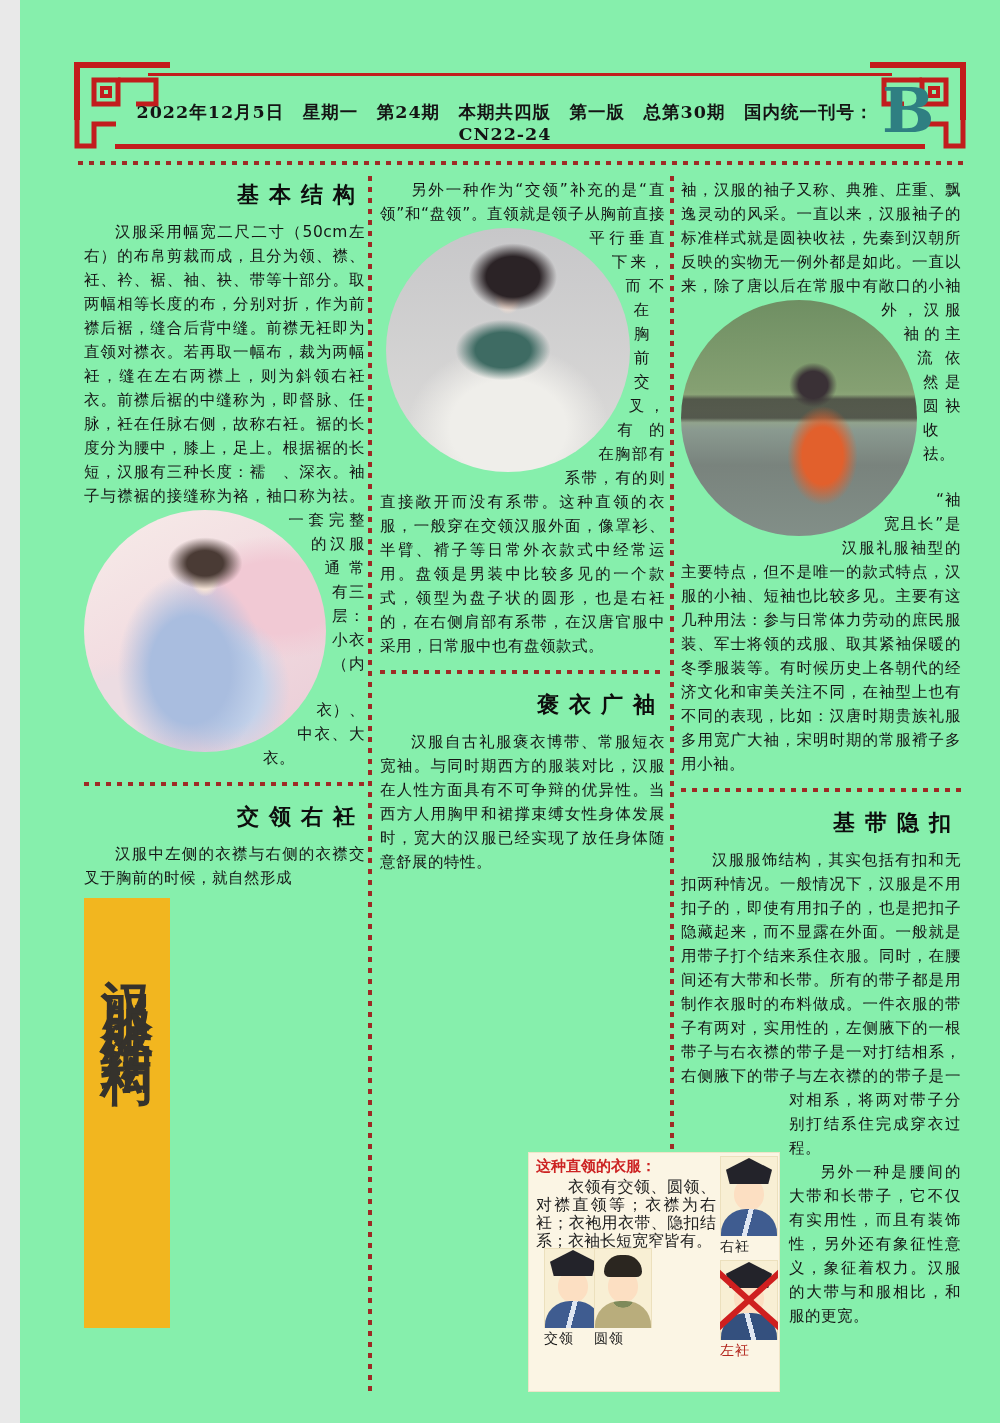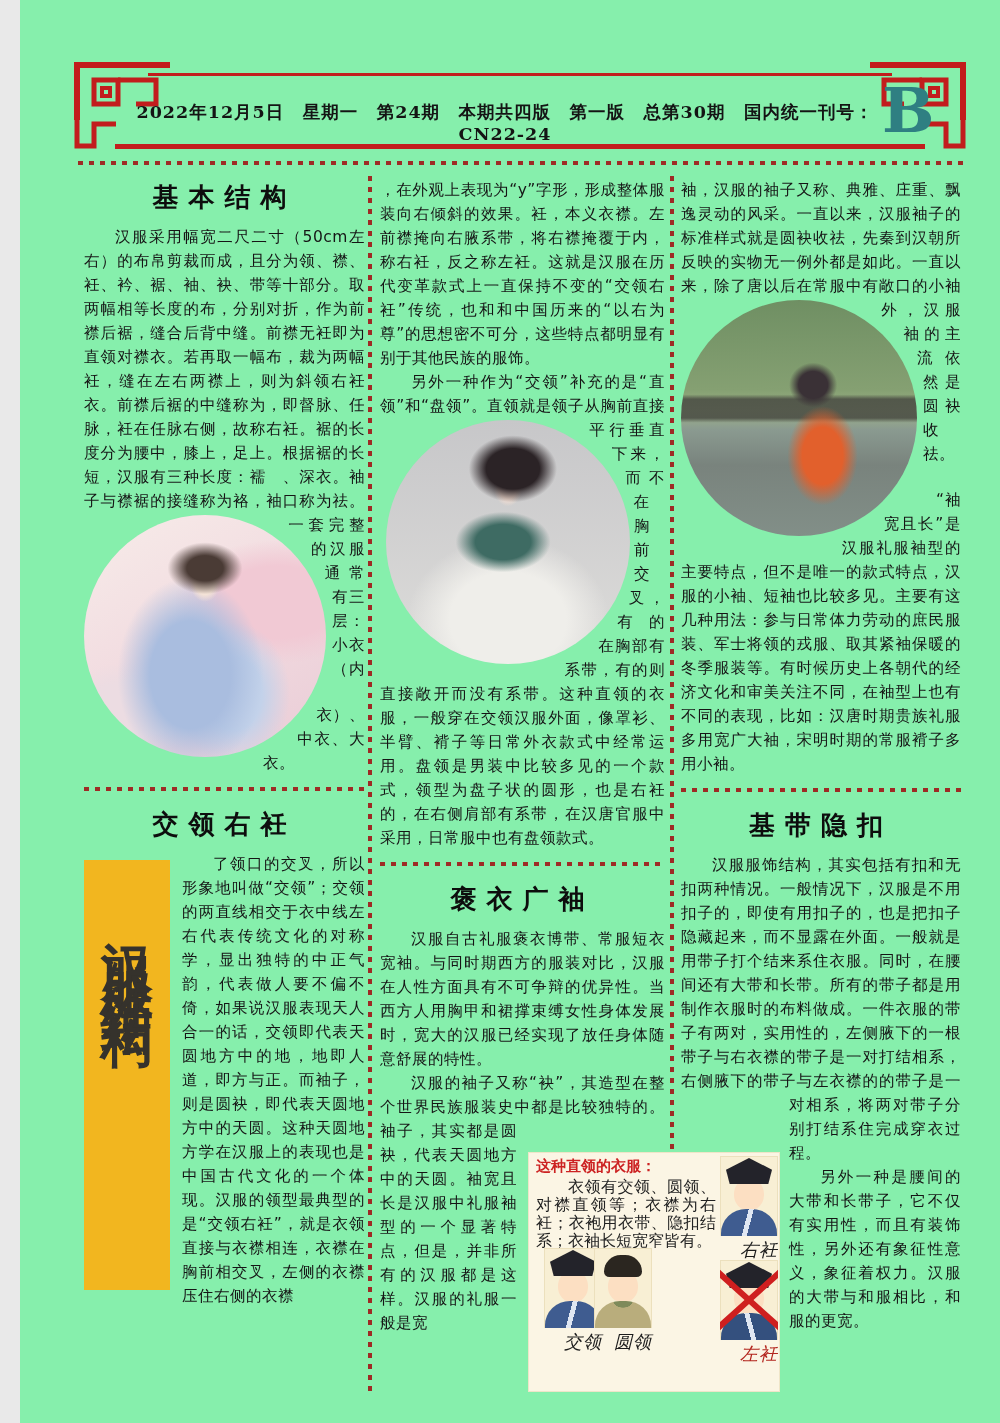--- a/index.html
+++ b/index.html
@@ -19,22 +19,22 @@
         background:repeating-linear-gradient(to right,#9e2b25 0 5px,transparent 5px 11px);}
   
   .vdash{position:absolute;top:176px;height:1220px;width:4px;
         background:repeating-linear-gradient(to bottom,#9e2b25 0 5px,transparent 5px 11px);}
   .vdash-1{left:348px;} .vdash-2{left:650px;}
   
   .col{position:absolute;top:178px;}
   .col1{left:64px;width:281px;}
   .col2{left:360px;width:285px;}
   .col3{left:661px;width:280px;}
-  .sec-title{font-family:Liberation Serif, serif;font-weight:bold;font-size:26px;letter-spacing:10px;
-        text-align:center;margin:16px 0 10px;color:#0d0d0d;}
+  .sec-title{font-family:Liberation Serif, serif;font-weight:bold;font-size:22px;letter-spacing:10px;
+        text-align:right;margin:16px 0 10px;color:#0d0d0d;}
   .sec-title.first{margin-top:2px;}
   .body-p{font-size:15.5px;line-height:24px;letter-spacing:0.5px;text-align:justify;
         text-justify:inter-ideograph;margin:0;color:#151515;}
   .ind{text-indent:2em;}
   .dash-div{height:4px;margin:12px 0 2px;
         background:repeating-linear-gradient(to right,#9e2b25 0 5px,transparent 5px 11px);}
   
   .photo-float{float:left;border-radius:50%;shape-outside:circle(50%);shape-margin:4px;}
   .photo1{width:242px;height:242px;margin:2px 6px 2px 0;background:
      radial-gradient(52px 36px at 50% 22%,#4a3b35 35%,rgba(74,59,53,0) 72%),
@@ -84,21 +84,21 @@
         background:#232020;border-radius:50%;box-shadow:-30px 2px 0 -3px #232020;}
   .p-robe{position:absolute;bottom:0;left:50%;transform:translateX(-50%);width:56px;height:27px;
         border-radius:45% 45% 0 0/ 90% 90% 0 0;}
   .robe-jiao{background-color:#3f5c90;background-image:linear-gradient(105deg,rgba(0,0,0,0) 44%,#dfe6f2 44% 52%,rgba(0,0,0,0) 52%);}
   .robe-yuan{background-color:#b9ad7c;background-image:radial-gradient(16px 11px at 50% 0,#7e8a5a 58%,rgba(0,0,0,0) 62%);}
   .robe-duijin{background-color:#e8a9bc;background-image:linear-gradient(to right,rgba(0,0,0,0) 36%,#d9c06a 36% 44%,#f4f0e4 44% 56%,#d9c06a 56% 64%,rgba(0,0,0,0) 64%);}
   .robe-zuo{background-color:#34507e;background-image:linear-gradient(-105deg,rgba(0,0,0,0) 44%,#dfe6f2 44% 52%,rgba(0,0,0,0) 52%);}
   .x-bar{position:absolute;left:50%;top:50%;width:104px;height:6px;background:#cf1f1f;border-radius:2px;}
   .x-bar.a{transform:translate(-50%,-50%) rotate(42deg);}
   .x-bar.b{transform:translate(-50%,-50%) rotate(-42deg);}
-  .fig-label{margin-top:2px;text-align:right;font-size:18px;color:#1c1c1c;letter-spacing:1px;font-style:italic;}
+  .fig-label{margin-top:2px;text-align:left;font-size:14px;color:#1c1c1c;letter-spacing:1px;}
   .fig-label.red{color:#b3261e;}
 </style>
 </head>
 <body>
 
 <div class="page">
 
   <div class="top-thin-line"></div>
   <div class="top-thick-line"></div>
 
@@ -128,32 +128,30 @@
   <div class="dash-h-page"></div>
 
   <div class="vdash vdash-1"></div>
   <div class="vdash vdash-2"></div>
 
   <div class="col col1">
     <h2 class="sec-title first">基本结构</h2>
     <p class="body-p ind"><span>汉服采用幅宽二尺二寸（50cm左右）的布帛剪裁而成，且分为领、襟、衽、衿、裾、袖、袂、带等十部分。取两幅相等长度的布，分别对折，作为前襟后裾，缝合后背中缝。前襟无衽即为直领对襟衣。若再取一幅布，裁为两幅衽，缝在左右两襟上，则为斜领右衽衣。前襟后裾的中缝称为，即督脉、任脉，衽在任脉右侧，故称右衽。裾的长度分为腰中，膝上，足上。根据裾的长短，汉服有三种长度：襦　、深衣。袖子与襟裾的接缝称为袼，袖</span><span class="photo-float photo1"></span><span>口称为祛。一套完整的汉服通常有三层：小衣（内　衣）、中衣、大衣。</span></p>
     <div class="dash-div"></div>
     <h2 class="sec-title">交领右衽</h2>
-    <p class="body-p ind"><span class="banner-float">
+    <p class="body-p ind"><span>汉服中左侧的衣襟与右侧的衣襟交叉于胸前的时候，就自然形成</span><span class="banner-float">
           <span class="banner-text">汉服服饰结构</span>
-        </span><span>了领口的交叉，所以形象地叫做“交领”；交领的两直线相交于衣中线左右代表传统文化的对称学，显出独特的中正气韵，代表做人要不偏不倚，如果说汉服表现天人合一的话，交领即代表天圆地方中的地，地即人道，即方与正。而袖子，则是圆袂，即代表天圆地方中的天圆。这种天圆地方学在汉服上的表现也是中国古代文化的一个体现。汉服的领型最典型的是“交领右衽”，就是衣领直接与衣襟相连，衣襟在胸前相交叉，左侧的衣襟压住右侧的衣襟</span></p>
+        </span></p>
   </div>
 
   <div class="col col2">
-    <p class="body-p"><span>，在外观上表现为“y”字形，形成整体服装向右倾斜的效果。衽，本义衣襟。左前襟掩向右腋系带，将右襟掩覆于内，称右衽，反之称左衽。这就是汉服在历代变革款式上一直保持不变的“交领右衽”传统，也和和中国历来的“以右为尊”的思想密不可分，这些特点都明显有别于其他民族的服饰。</span></p>
     <p class="body-p ind"><span>另外一种作为“交领”补充的是“直领”和“盘领”。直领就是领子从胸</span><span class="photo-float photo2"></span><span>前直接平行垂直下来，而不在胸前交叉，有的在胸部有系带，有的则直接敞开而没有系带。这种直领的衣服，一般穿在交领汉服外面，像罩衫、半臂、褙子等日常外衣款式中经常运用。盘领是男装中比较多见的一个款式，领型为盘子状的圆形，也是右衽的，在右侧肩部有系带，在汉唐官服中采用，日常服中也有盘领款式。</span></p>
     <div class="dash-div"></div>
     <h2 class="sec-title">褒衣广袖</h2>
     <p class="body-p ind"><span>汉服自古礼服褒衣博带、常服短衣宽袖。与同时期西方的服装对比，汉服在人性方面具有不可争辩的优异性。当西方人用胸甲和裙撑束缚女性身体发展时，宽大的汉服已经实现了放任身体随意舒展的特性。</span></p>
-    <p class="body-p ind"><span>汉服的袖子又称“袂”，其造型在整个世界民族服装史中都是比</span><span class="spacer-r2"></span><span>较独特的。袖子，其实都是圆袂，代表天圆地方中的天圆。袖宽且长是汉服中礼服袖型的一个显著特点，但是，并非所有的汉服都是这样。汉服的礼服一般是宽</span></p>
   </div>
 
   <div class="col col3">
     <p class="body-p"><span>袖，汉服的袖子又称、典雅、庄重、飘逸灵动的风采。一直以来，汉服袖子的标准样式就是圆袂收祛，先秦到汉朝所反映的实物无一例外都是如此。一直以来，除了唐以后</span><span class="photo-float photo3"></span><span>在常服中有敞口的小袖外，汉服袖的主流依然是圆袂收祛。</span></p>
     <p class="body-p ind"><span>“袖宽且长”是汉服礼服袖型的主要特点，但不是唯一的款式特点，汉服的小袖、短袖也比较多见。主要有这几种用法：参与日常体力劳动的庶民服装、军士将领的戎服、取其紧袖保暖的冬季服装等。有时候历史上各朝代的经济文化和审美关注不同，在袖型上也有不同的表现，比如：汉唐时期贵族礼服多用宽广大袖，宋明时期的常服褙子多用小袖。</span></p>
     <div class="dash-div"></div>
     <h2 class="sec-title">基带隐扣</h2>
     <p class="body-p ind"><span>汉服服饰结构，其实包括有扣和无扣两种情况。一般情况下，汉服是不用扣子的，即使有用扣子的，也是把扣子隐藏起来，而不显露在外面。一般就是用带子打个结来系住衣服。同时，在腰间还有大带和长带。所有的带子都是用制作衣服时的布料做成。一件衣服的带子有两对，实用性的，左侧腋下的一根带子与右衣襟的带子是一对打结相系，右侧腋下的带子与左衣襟的的带子是一对相系，将两对带子分</span><span class="spacer-l3"></span><span>别打结系住完成穿衣过程。</span></p>
     <p class="body-p ind"><span>另外一种是腰间的大带和长带子，它不仅有实用性，而且有装饰性，另外还有象征性意义，象征着权力。汉服的大带与和服相比，和服的更宽。</span></p>
   </div>

